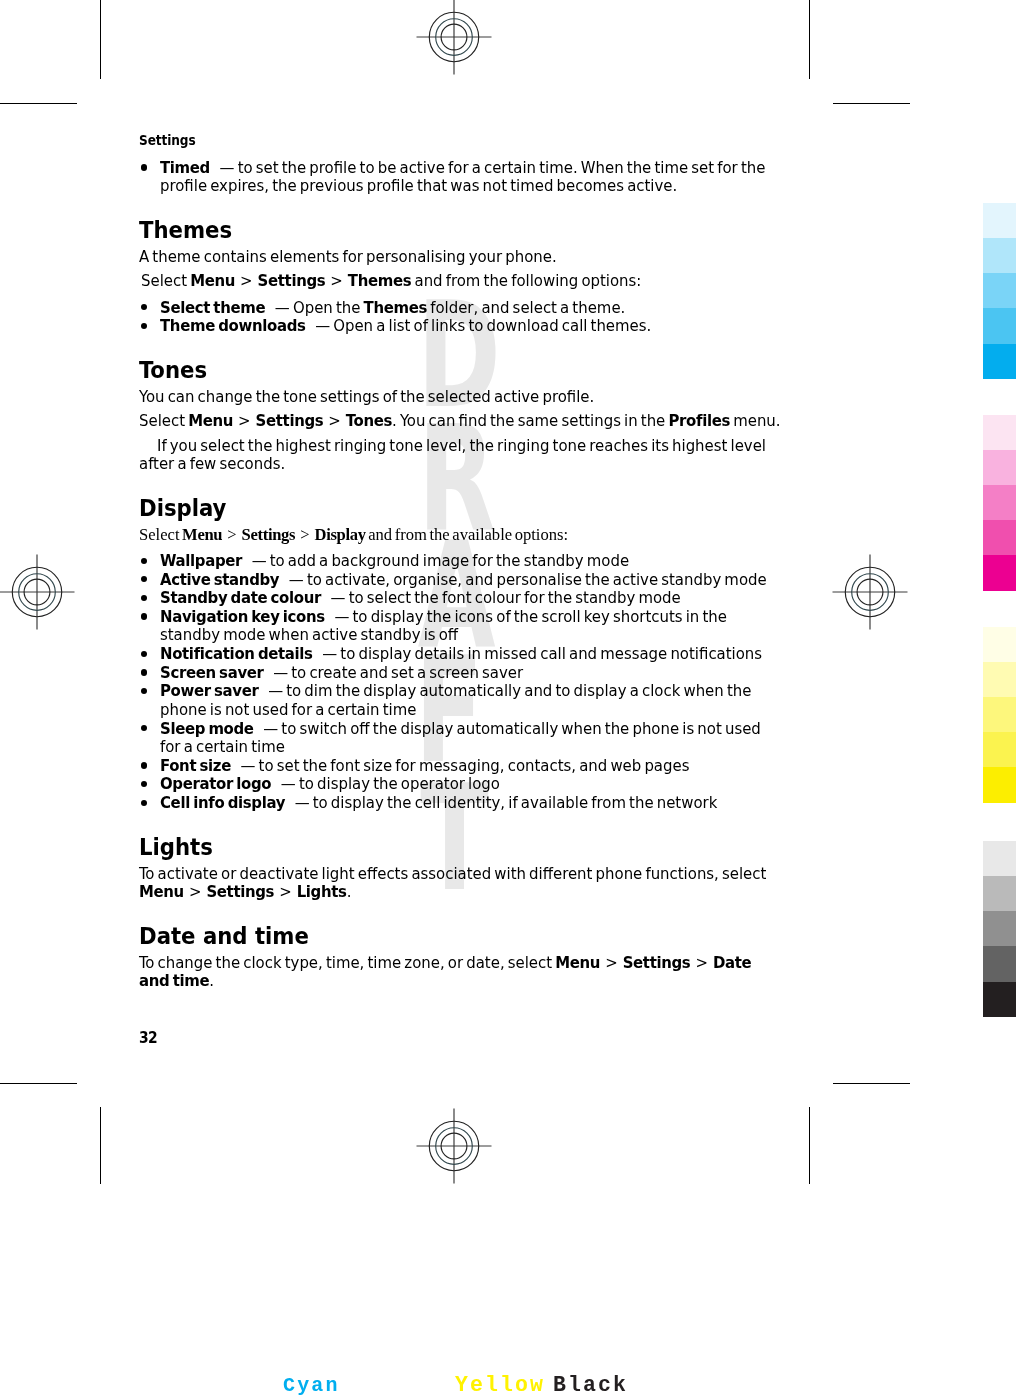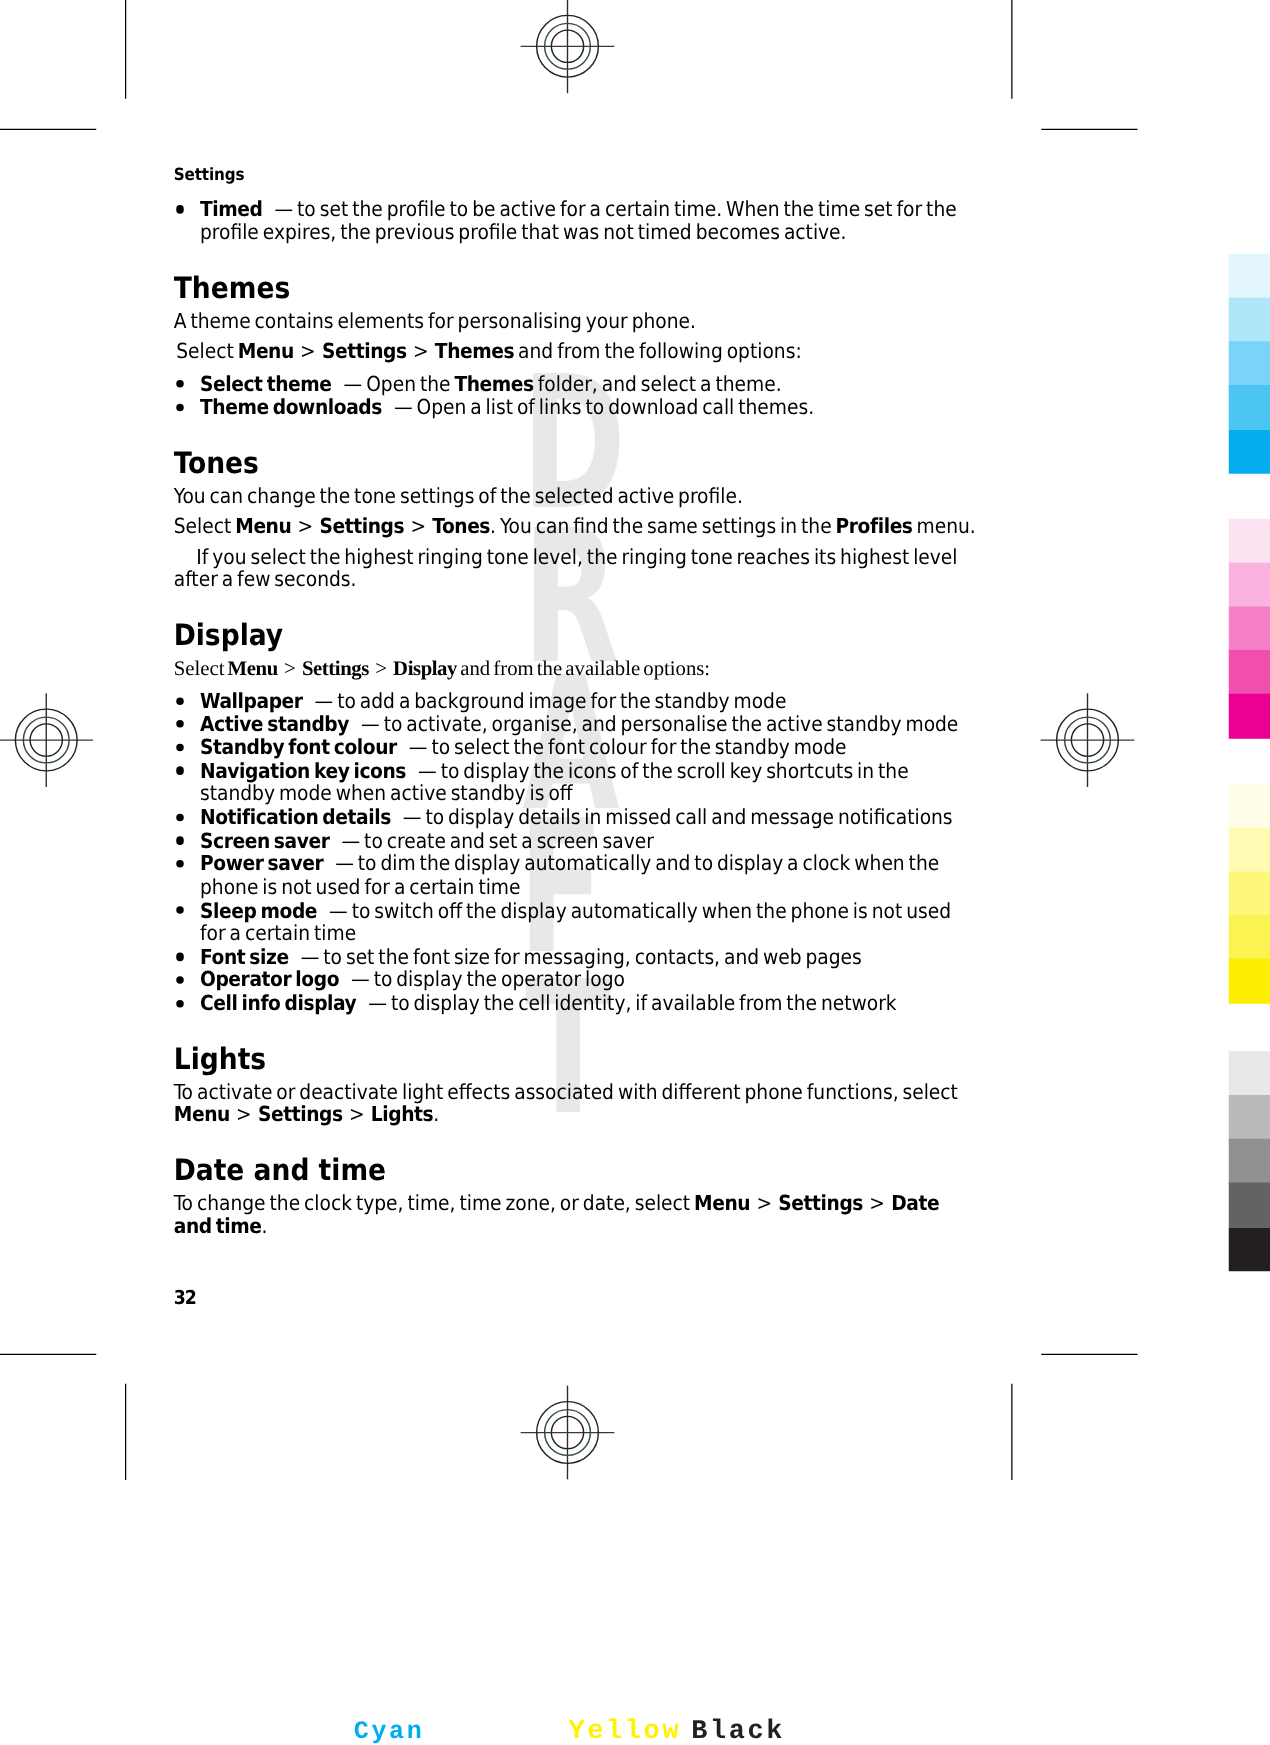--- a/index.html
+++ b/index.html
@@ -137,21 +137,21 @@
         <div class="line body-line" style="left: 139px; top: 386.74px;"><span>You can change the tone settings of the selected active profile.</span></div>
         <div class="line body-line" style="left: 139px; top: 411.19px;"><span>Select </span><span class="b">Menu</span><span class="sep">&gt;</span><span class="b">Settings</span><span class="sep">&gt;</span><span class="b">Tones</span><span>. You can find the same settings in the </span><span class="b">Profiles</span><span> menu.</span></div>
         <div class="line body-line" style="left: 139px; top: 435.64px; margin-left: 18px;"><span>If you select the highest ringing tone level, the ringing tone reaches its highest level</span></div>
         <div class="line body-line" style="left: 139px; top: 454.26px;"><span>after a few seconds.</span></div>
         <div class="line head-line" style="left: 139px; top: 494.11px;"><span>Display</span></div>
         <div class="line body-line" style="left: 139px; top: 524.86px; font-family: Liberation Serif, serif;"><span>Select </span><span class="b">Menu</span><span class="sep">&gt;</span><span class="b">Settings</span><span class="sep">&gt;</span><span class="b">Display</span><span> and from the available options:</span></div>
         <div class="line body-line" style="left: 160px; top: 550.96px;"><span class="b">Wallpaper</span><span class="dash">—</span><span> to add a background image for the standby mode</span></div>
         <div class="bullet-dot" style="left: 141.1px; top: 557.61px; width: 6.2px; height: 6.2px;"></div>
         <div class="line body-line" style="left: 160px; top: 569.58px;"><span class="b">Active standby</span><span class="dash">—</span><span> to activate, organise, and personalise the active standby mode</span></div>
         <div class="bullet-dot" style="left: 141.1px; top: 576.23px; width: 6.2px; height: 6.2px;"></div>
-        <div class="line body-line" style="left: 160px; top: 588.2px;"><span class="b">Standby font colour</span><span class="dash">—</span><span> to select the font colour for the standby mode</span></div>
+        <div class="line body-line" style="left: 160px; top: 588.2px;"><span class="b">Standby date colour</span><span class="dash">—</span><span> to select the font colour for the standby mode</span></div>
         <div class="bullet-dot" style="left: 141.1px; top: 594.85px; width: 6.2px; height: 6.2px;"></div>
         <div class="line body-line" style="left: 160px; top: 606.82px;"><span class="b">Navigation key icons</span><span class="dash">—</span><span> to display the icons of the scroll key shortcuts in the</span></div>
         <div class="bullet-dot" style="left: 141.1px; top: 613.47px; width: 6.2px; height: 6.2px;"></div>
         <div class="line body-line" style="left: 160px; top: 625.44px;"><span>standby mode when active standby is off</span></div>
         <div class="line body-line" style="left: 160px; top: 644.06px;"><span class="b">Notification details</span><span class="dash">—</span><span> to display details in missed call and message notifications</span></div>
         <div class="bullet-dot" style="left: 141.1px; top: 650.71px; width: 6.2px; height: 6.2px;"></div>
         <div class="line body-line" style="left: 160px; top: 662.68px;"><span class="b">Screen saver</span><span class="dash">—</span><span> to create and set a screen saver</span></div>
         <div class="bullet-dot" style="left: 141.1px; top: 669.33px; width: 6.2px; height: 6.2px;"></div>
         <div class="line body-line" style="left: 160px; top: 681.3px;"><span class="b">Power saver</span><span class="dash">—</span><span> to dim the display automatically and to display a clock when the</span></div>
         <div class="bullet-dot" style="left: 141.1px; top: 687.95px; width: 6.2px; height: 6.2px;"></div>

